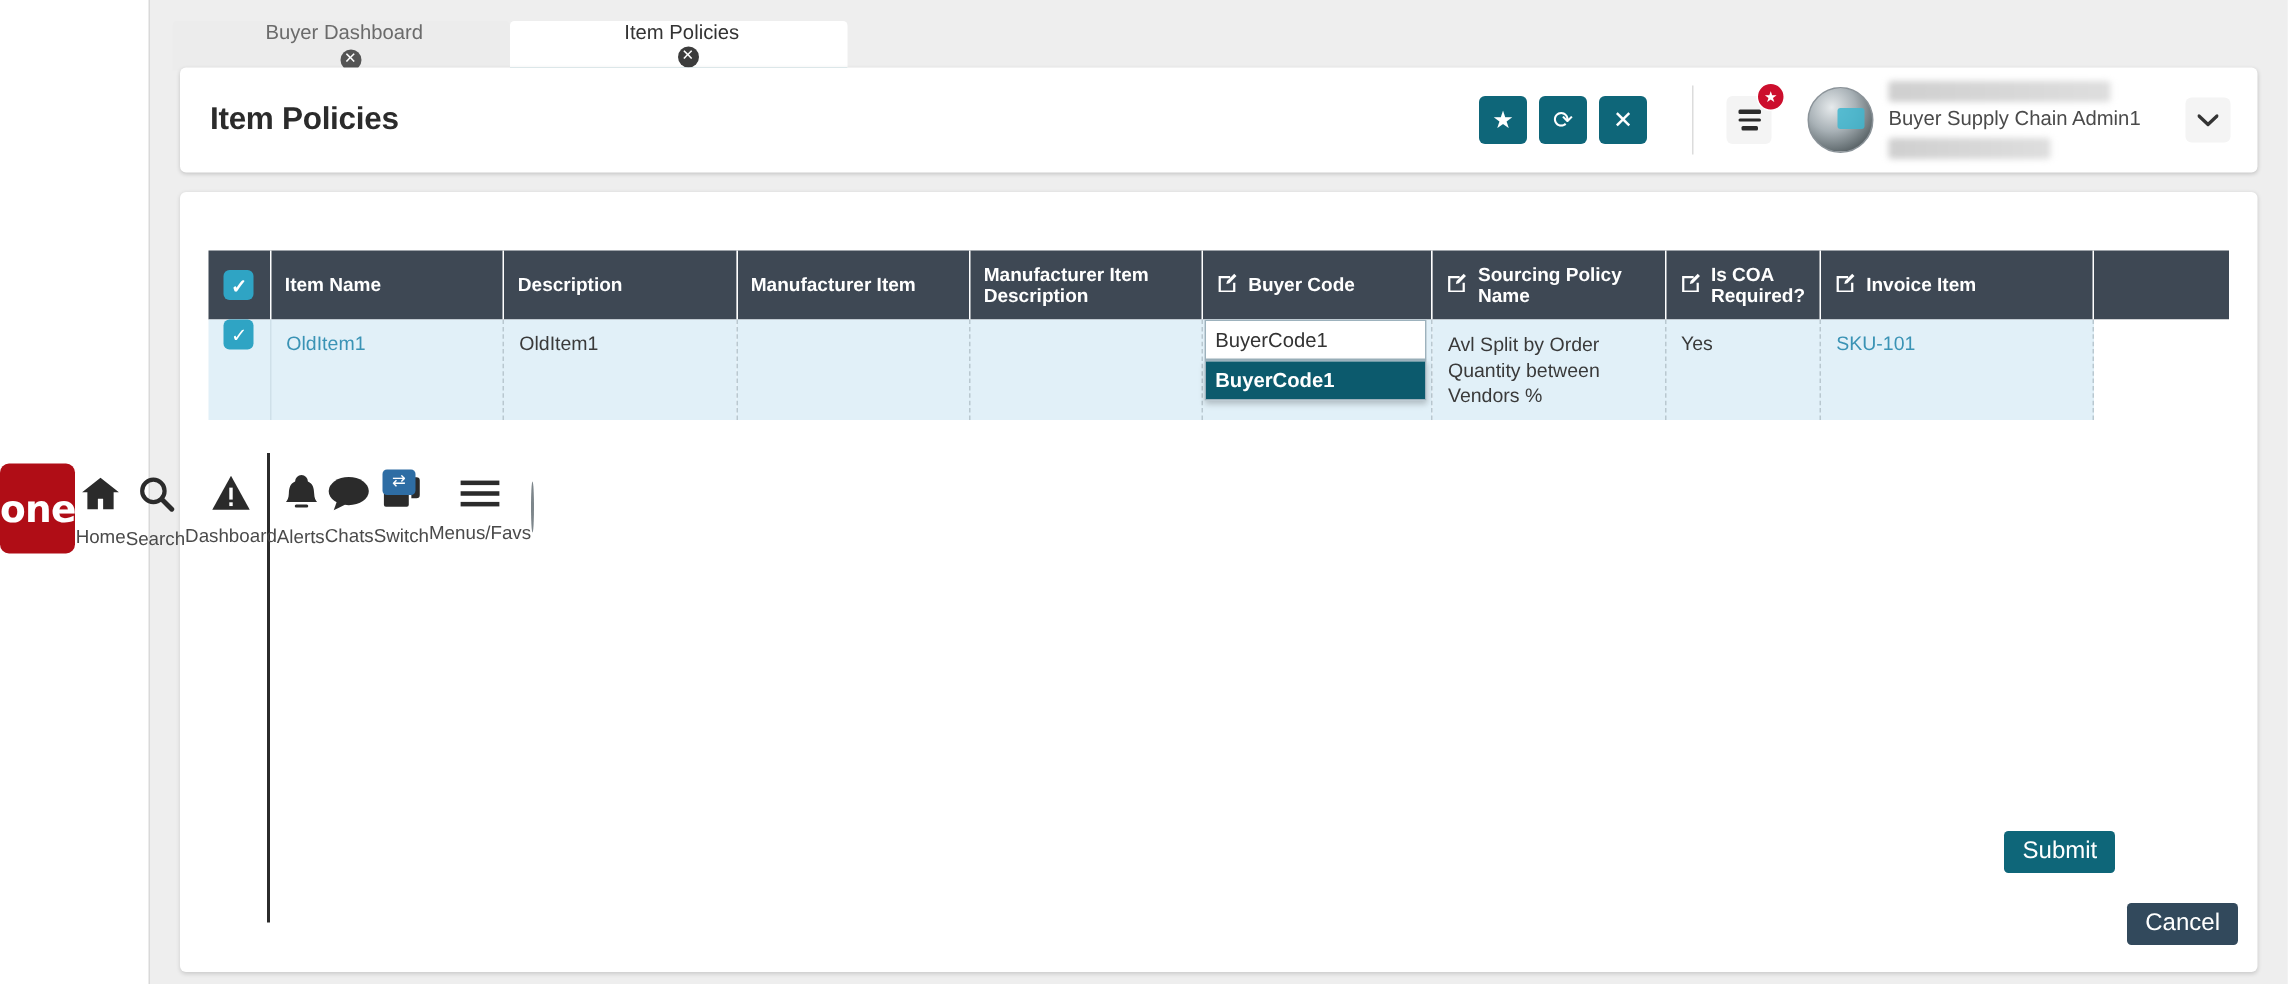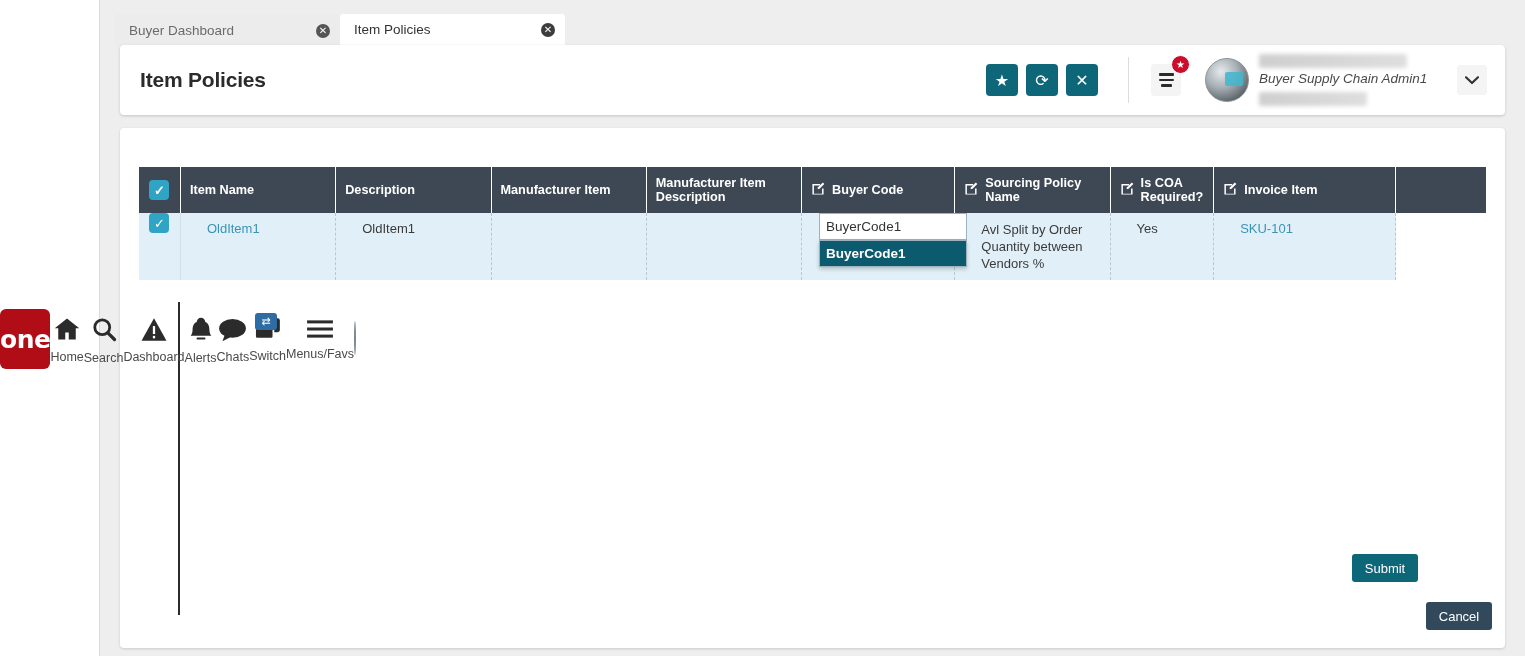--- a/index.html
+++ b/index.html
@@ -53,21 +53,21 @@
 
   
   .right { flex: 1; position: relative; height: 656px; }
 
   
   .tabstrip { position: absolute; left: 15px; top: 14px; display: flex; align-items: flex-end; height: 33px; }
   .tab {
     height: 33px; display: flex; align-items: center;
     padding: 0 10px 0 14px; font-size: 13.5px;
     border-radius: 3px 3px 0 0; cursor: pointer; position: relative;
-    min-width: 210px; justify-content: space-between;
+    min-width: 210px; justify-content: space-between; flex-direction: column;
   }
   .tab.inactive { background: #ececec; color: #6b6b6b; width: 225px; }
   .tab.active { background: #ffffff; color: #333; width: 225px; border-bottom: 2px solid #0e6679; }
   .tab .close-x {
     width: 14px; height: 14px; border-radius: 50%; background: #3c3c3c;
     color: #fff; font-size: 10px; line-height: 14px; text-align: center;
     margin-left: 8px; flex: 0 0 14px; font-family: "DejaVu Sans", sans-serif;
   }
   .tab.inactive .close-x { background: #555; }
 
@@ -104,21 +104,21 @@
     border: 1.5px solid #8b9399; position: relative; overflow: hidden; flex: 0 0 44px;
   }
   .user-avatar::after {
     content:""; position:absolute; right:5px; top:13px; width:18px; height:14px;
     background:#3fb6cf; border-radius:2px; opacity:.85;
   }
   .userblock { margin-left: 10px; position: relative; width: 180px; height: 60px; }
   .redact { position: absolute; background: linear-gradient(90deg,#cfcfcf,#dedede); border-radius: 2px; filter: blur(2px); }
   .redact.top { left: 0; top: 4px; width: 148px; height: 14px; }
   .redact.bot { left: 0; top: 42px; width: 108px; height: 14px; }
-  .username { position: absolute; left: 0; top: 21px; font-size: 13.5px; color: #4a4a4a; white-space: nowrap; font-style: italic; }
+  .username { position: absolute; left: 0; top: 21px; font-size: 13.5px; color: #4a4a4a; white-space: nowrap; }
   .caret {
     width: 30px; height: 30px; background: #f4f4f4; border-radius: 4px; margin-left: 18px;
     display: flex; align-items: center; justify-content: center; cursor: pointer; color: #333;
   }
 
   
   .bodycard {
     position: absolute; left: 20px; top: 128px; right: 20px; bottom: 8px;
     background: #fff; border-radius: 4px; box-shadow: 0 1px 3px rgba(0,0,0,.15);
   }
@@ -130,21 +130,21 @@
     text-align: left; vertical-align: middle; padding: 7px 9px;
     height: 46px; border-right: 1px solid #ffffff;
   }
   table.grid th.cbcol { width: 40px; padding: 0; text-align: center; border-right: 1px solid #fff; }
   table.grid th.tail { border-right: none; }
   .th-inner { display: flex; align-items: center; gap: 6px; }
   .edit-ico { flex: 0 0 14px; display: inline-block; line-height: 1; }
 
   table.grid td {
     font-size: 13px; color: #3a3a3a; vertical-align: top;
-    padding: 8px 26px; height: 48px;
+    padding: 8px 10px; height: 48px;
     border-right: 1px dashed #b9c8d0;
     background: #e1f0f8;
   }
   table.grid td.cbcell { width: 40px; padding: 0; text-align: center; background: #e1f0f8; border-right: 1px solid #cfe0e9; }
   table.grid td.blank { background: #ffffff; border-right: none; }
   .link { color: #3a93b5; }
   .wrapcell { line-height: 17px; }
 
   .cbox {
     width: 20px; height: 20px; border-radius: 4px; background: #2fa4c4;
@@ -172,21 +172,21 @@
   }
   .dd-item.sel { background: #0c5a6d; color: #fff; font-weight: 700; }
 
   
   .vrule { position: absolute; left: 39px; top: 135px; width: 2px; height: 313px; background: #2b2b2b; }
 
   
   .footer { position: absolute; right: 13px; bottom: 18px; display: flex; gap: 8px; }
   .btn {
     height: 28px; min-width: 66px; border-radius: 3px; color: #fff;
-    font-size: 13px; display: flex; align-items: center; justify-content: center;
+    font-size: 16px; display: flex; align-items: center; justify-content: center;
     cursor: pointer; padding: 0 12px;
   }
   .btn.submit { background: #0e6679; }
   .btn.cancel { background: #32495c; margin-top: 48px; }
 </style>
 </head>
 <body>
 
 <div class="app">
 

